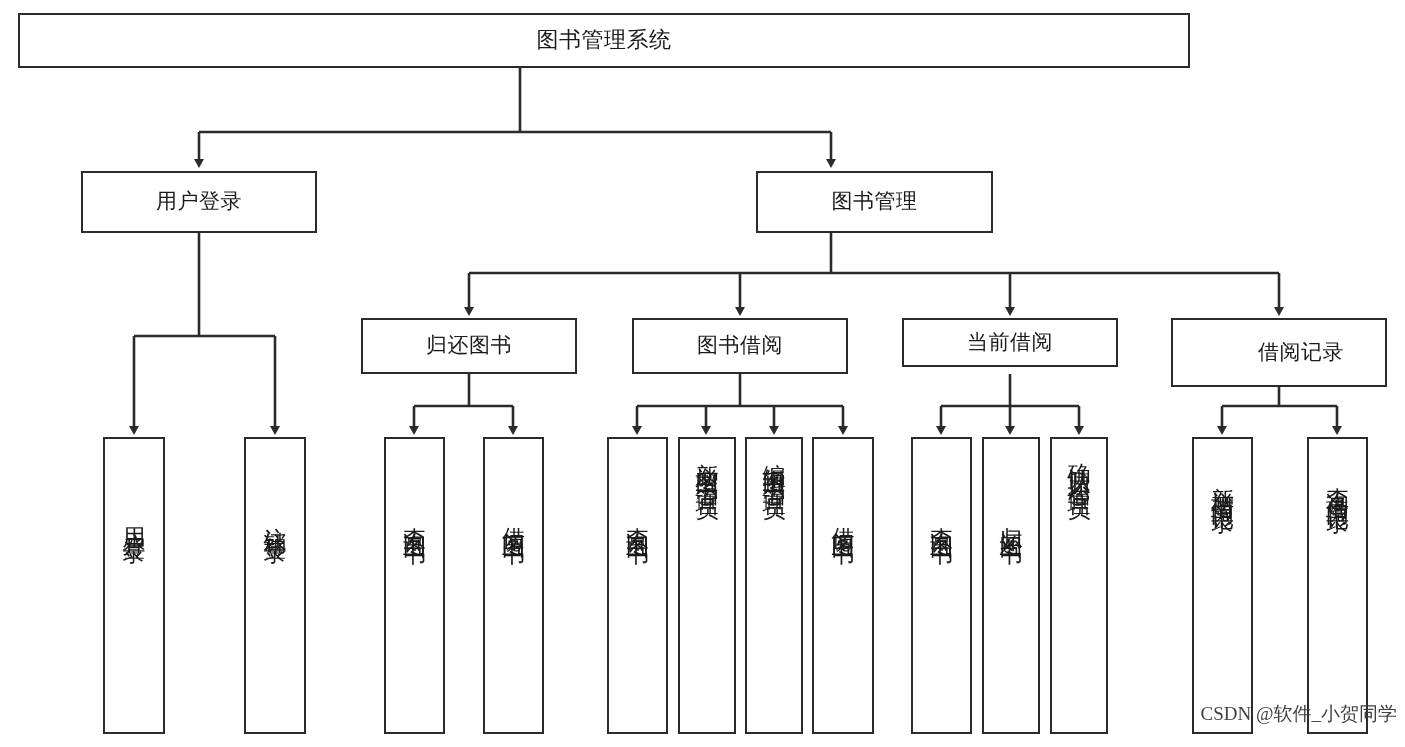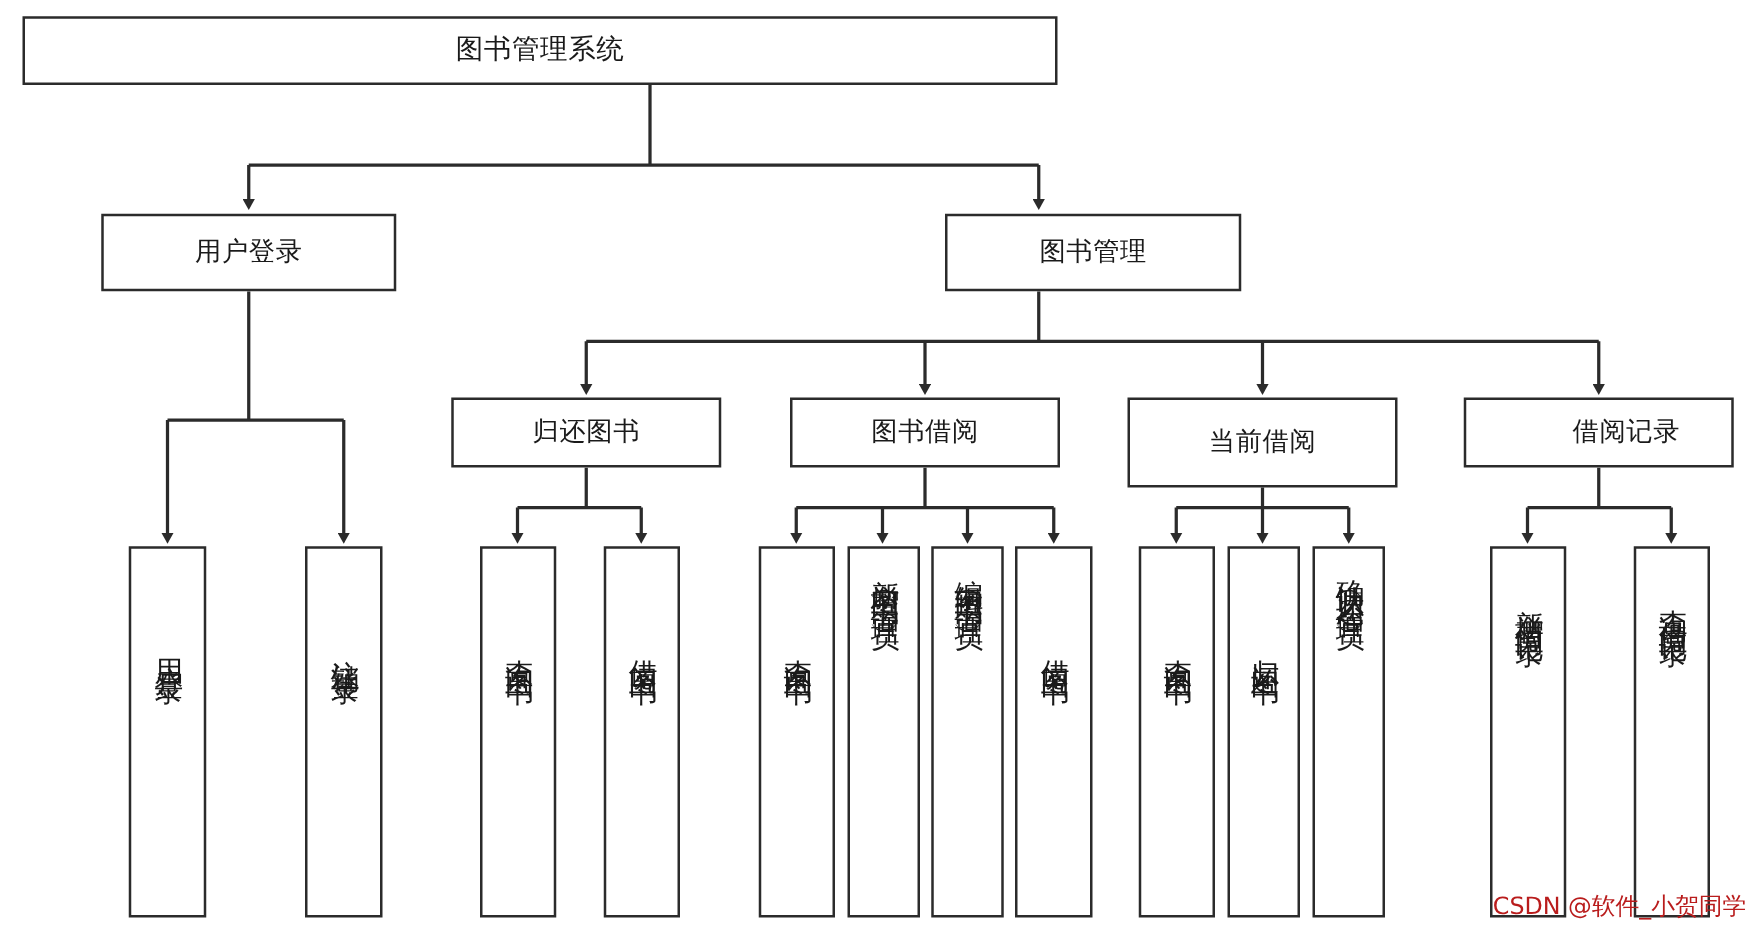--- a/index.html
+++ b/index.html
@@ -59,26 +59,27 @@
     writing-mode: vertical-rl;
     text-orientation: upright;
     font-size: 23px;
     line-height: 1.0;
     letter-spacing: 5px;
     white-space: nowrap;
   }
   #watermark {
     position: absolute;
     right: 8px;
-    bottom: 9px;
+    bottom: 20px;
     font-size: 19px;
-    color: #b91c1c;
+    color: #404040;
     z-index: 5;
     white-space: nowrap;
     pointer-events: none;
+    font-family: Liberation Serif, serif;
   }
 </style>
 </head>
 <body>
 
 <div id="canvas">
 
   <svg id="wires" viewBox="0 0 1405 747" xmlns="http://www.w3.org/2000/svg">
     <defs>
       <marker id="arrow" markerWidth="9" markerHeight="10" refX="1" refY="5" orient="auto" markerUnits="userSpaceOnUse">
@@ -122,41 +123,41 @@
       <path d="M1010,406 L1010,427" marker-end="url(#arrow)"></path>
       <path d="M1079,406 L1079,427" marker-end="url(#arrow)"></path>
 
       <path d="M1279,374 L1279,406"></path>
       <path d="M1222,406 L1337,406"></path>
       <path d="M1222,406 L1222,427" marker-end="url(#arrow)"></path>
       <path d="M1337,406 L1337,427" marker-end="url(#arrow)"></path>
     </g>
   </svg>
 
-  <div class="node horiz root" style="left:18px; top:13px; width:828px; height:55px;">
+  <div class="node horiz root" style="left:18px; top:13px; width:1172px; height:55px;">
     <span class="label">图书管理系统</span>
   </div>
 
   <div class="node horiz" style="left:81px; top:171px; width:236px; height:62px;">
     <span class="label">用户登录</span>
   </div>
   <div class="node horiz" style="left:712px; top:171px; width:237px; height:62px;margin-left:44px;">
     <span class="label">图书管理</span>
   </div>
 
   <div class="node horiz" style="left:361px; top:318px; width:216px; height:56px;">
     <span class="label">归还图书</span>
   </div>
   <div class="node horiz" style="left:632px; top:318px; width:216px; height:56px;">
     <span class="label">图书借阅</span>
   </div>
-  <div class="node horiz" style="left:902px; top:318px; width:216px; height:72px;">
+  <div class="node horiz" style="left:902px; top:318px; width:216px; height:49px;">
     <span class="label">当前借阅</span>
   </div>
-  <div class="node horiz" style="left:1171px; top:318px; width:216px; height:56px;padding-left:44px;">
+  <div class="node horiz" style="left:1171px; top:318px; width:216px; height:69px;padding-left:44px;">
     <span class="label">借阅记录</span>
   </div>
 
   <div class="node vert" style="left:103px; top:437px; width:62px; height:297px; padding-top:70px;">
     <span class="label">用户登录</span>
   </div>
   <div class="node vert" style="left:244px; top:437px; width:62px; height:297px; padding-top:70px;">
     <span class="label">注销登录</span>
   </div>
 

